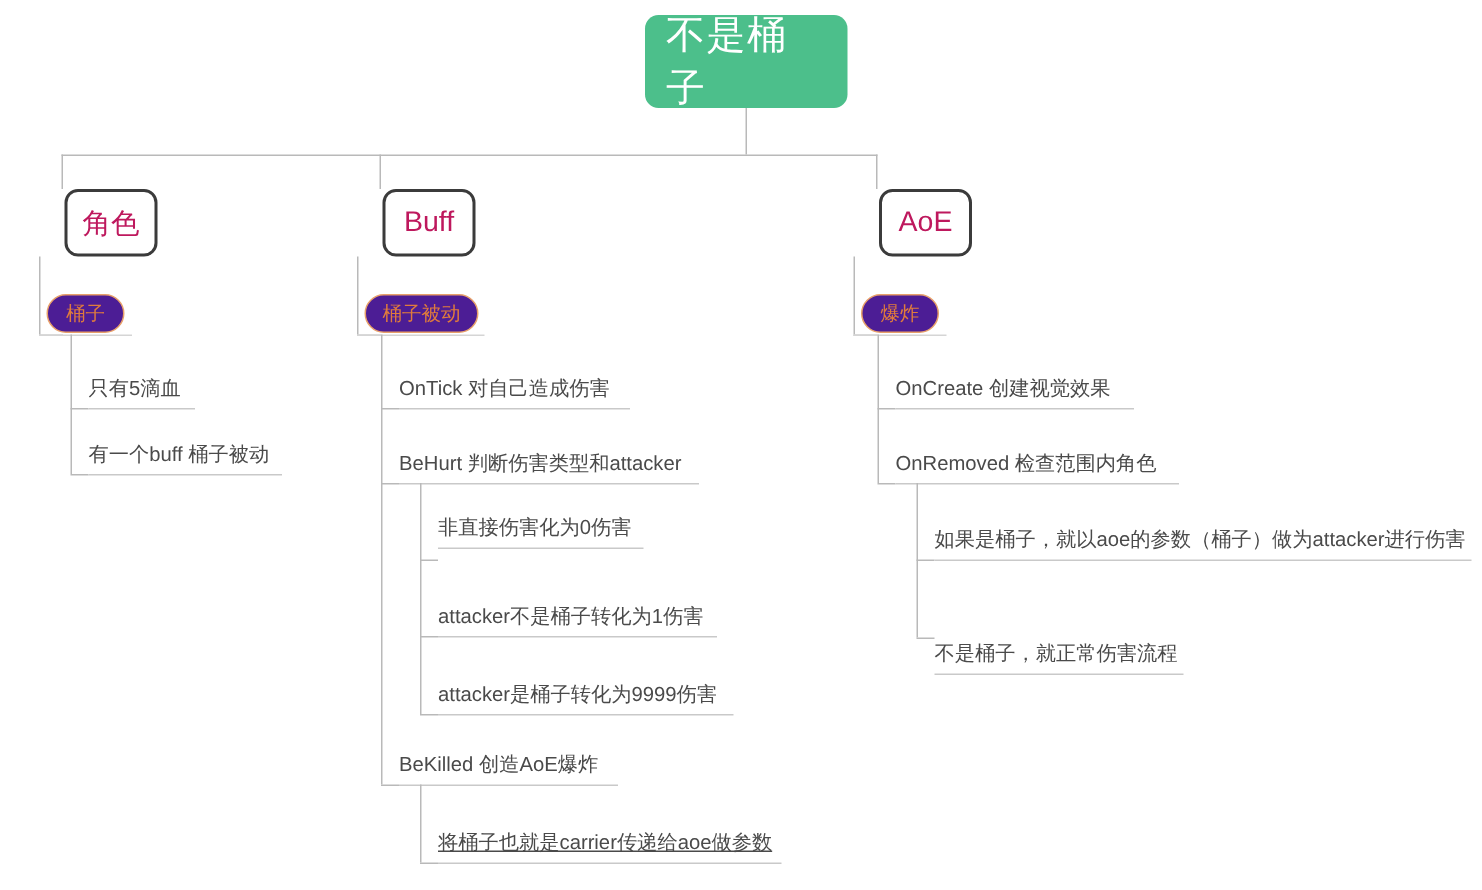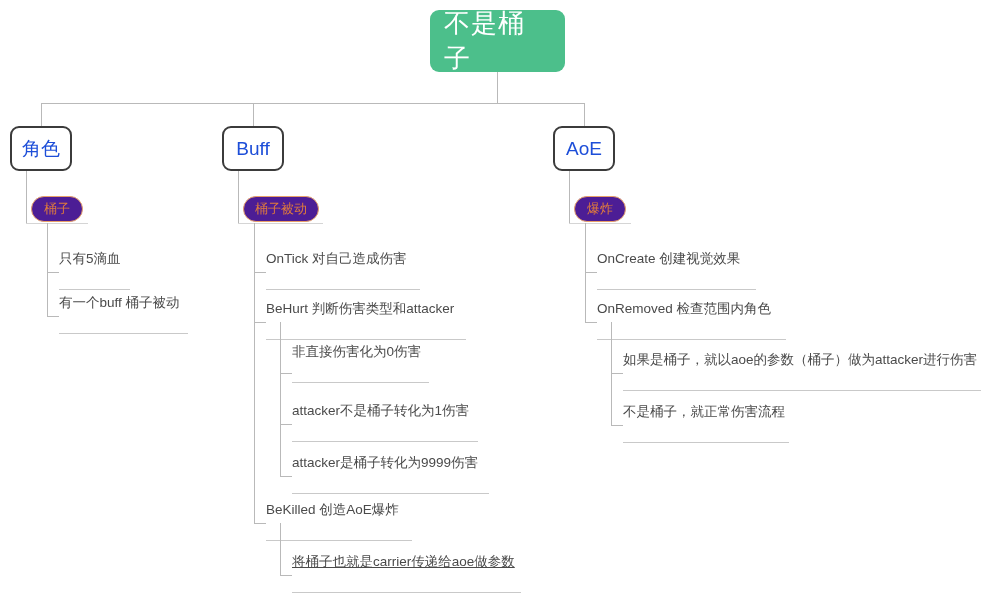--- a/index.html
+++ b/index.html
@@ -45,23 +45,24 @@
   
   .box-node {
     position: absolute;
     display: flex;
     align-items: center;
     justify-content: center;
     box-sizing: border-box;
     border: 2px solid #3b3b3b;
     border-radius: 9px;
     background: #ffffff;
-    color: #1d4ed8;
+    color: #be185d;
     font-size: 19px;
     padding: 0 10px;
+    margin-left: 33px;
   }
 
   
   .pill-node {
     position: absolute;
     display: flex;
     align-items: center;
     justify-content: center;
     box-sizing: border-box;
     border: 1.6px solid #e8a06a;
@@ -74,21 +75,21 @@
   }
 
   
   .leaf-item {
     position: absolute;
     box-sizing: border-box;
     color: #4a4a4a;
     font-size: 13.5px;
     white-space: nowrap;
     line-height: 16px;
-    padding-bottom: 22px;
+    padding-bottom: 5px;
     border-bottom: 1px solid #c9c9c9;
   }
 </style>
 </head>
 <body>
 
 <div id="canvas">
 
   <div class="root-node" style="left:430px; top:10px; width:135px; height:62px;">
     <span>不是桶子</span>
@@ -206,17 +207,17 @@
   </div>
 
   <div class="line-v" style="left:611px; top:322px; height:103px;"></div>
   <div class="line-h" style="left:611px; top:373px; width:12px;"></div>
   <div class="line-h" style="left:611px; top:425px; width:12px;"></div>
 
   <div class="leaf-item" style="left:623px; top:352px; width:358px;">
     <span>如果是桶子，就以aoe的参数（桶子）做为attacker进行伤害</span>
   </div>
 
-  <div class="leaf-item" style="left:623px; top:404px; width:166px;font-family:Liberation Serif, serif;">
+  <div class="leaf-item" style="left:623px; top:428px; width:166px;font-family:Liberation Serif, serif;">
     <span>不是桶子，就正常伤害流程</span>
   </div>
 
 </div>
 
 </body></html>

